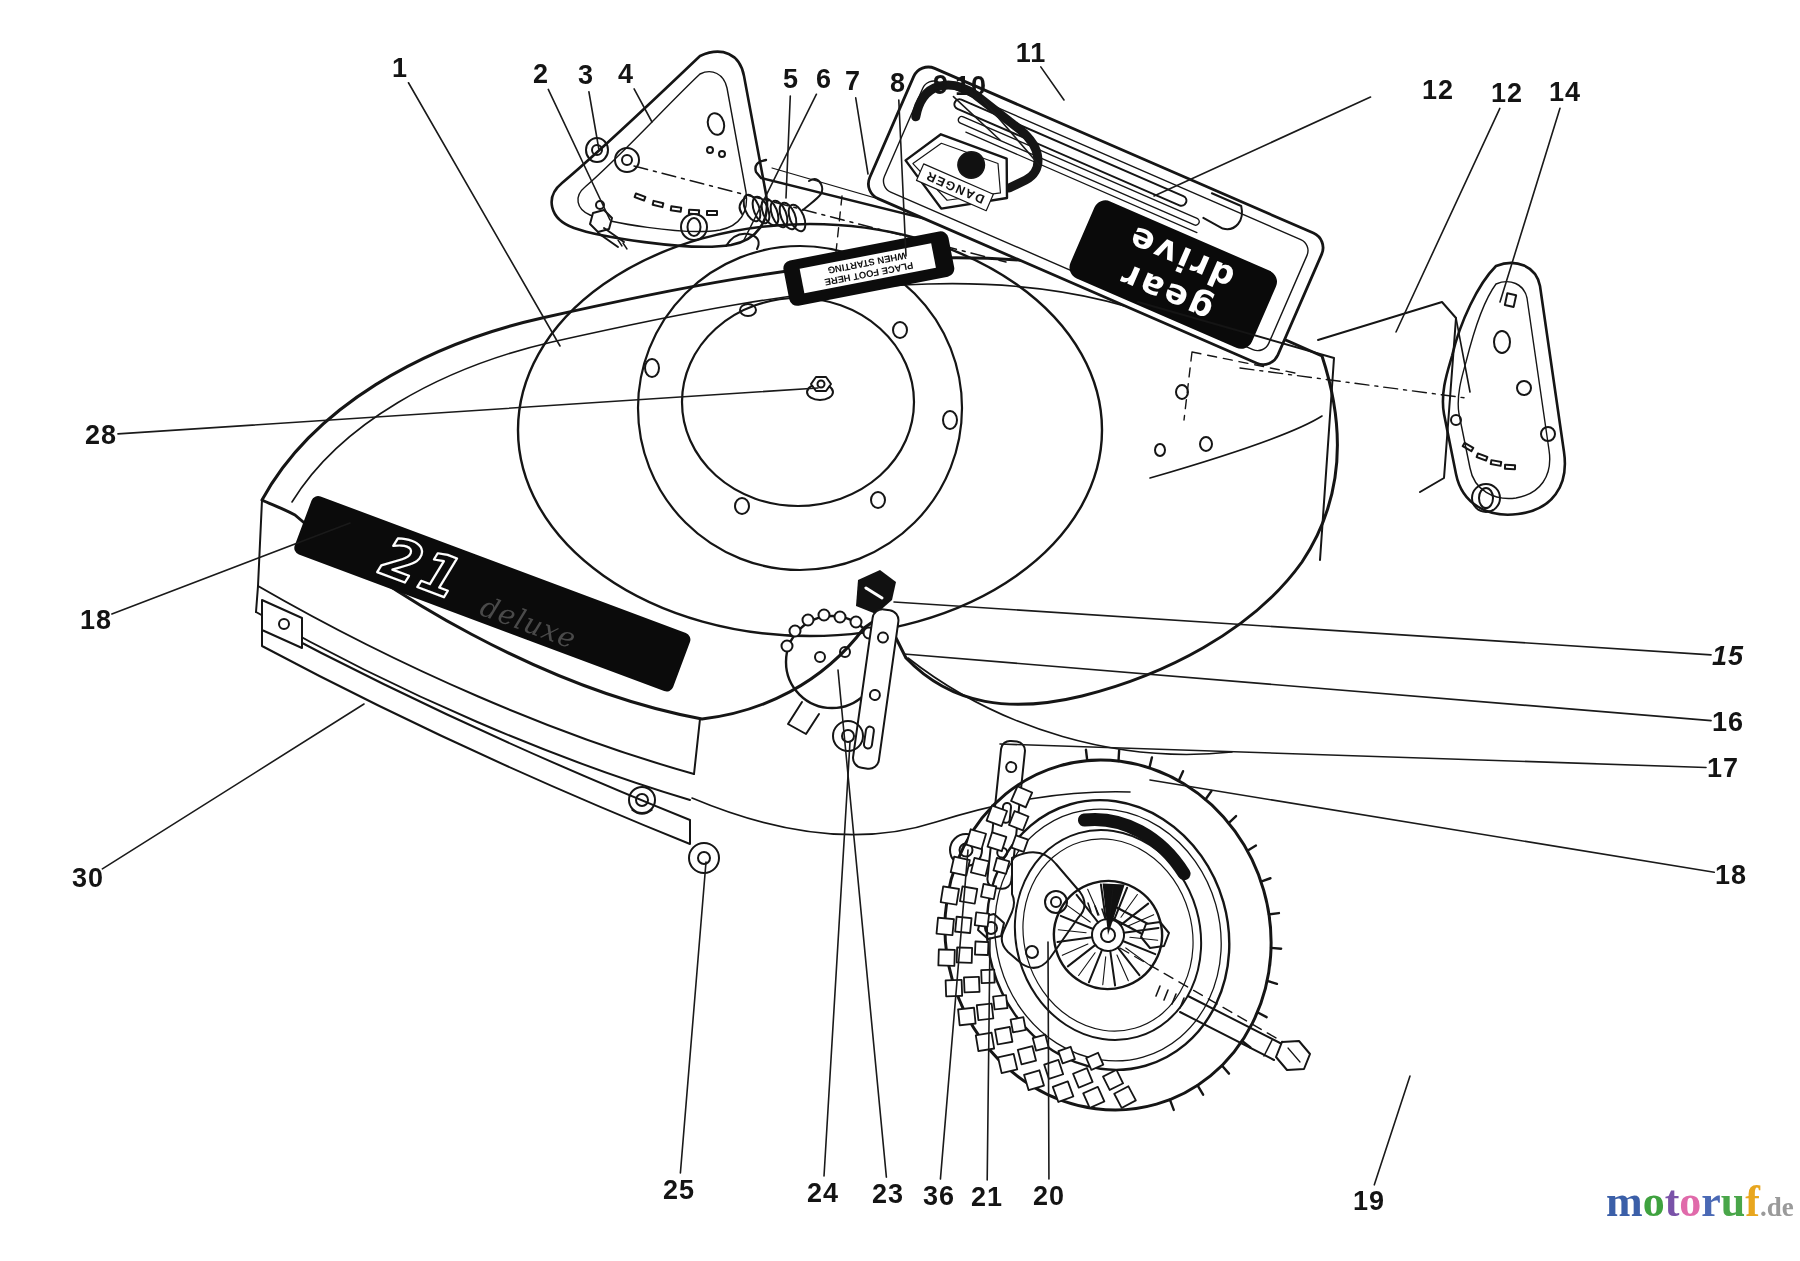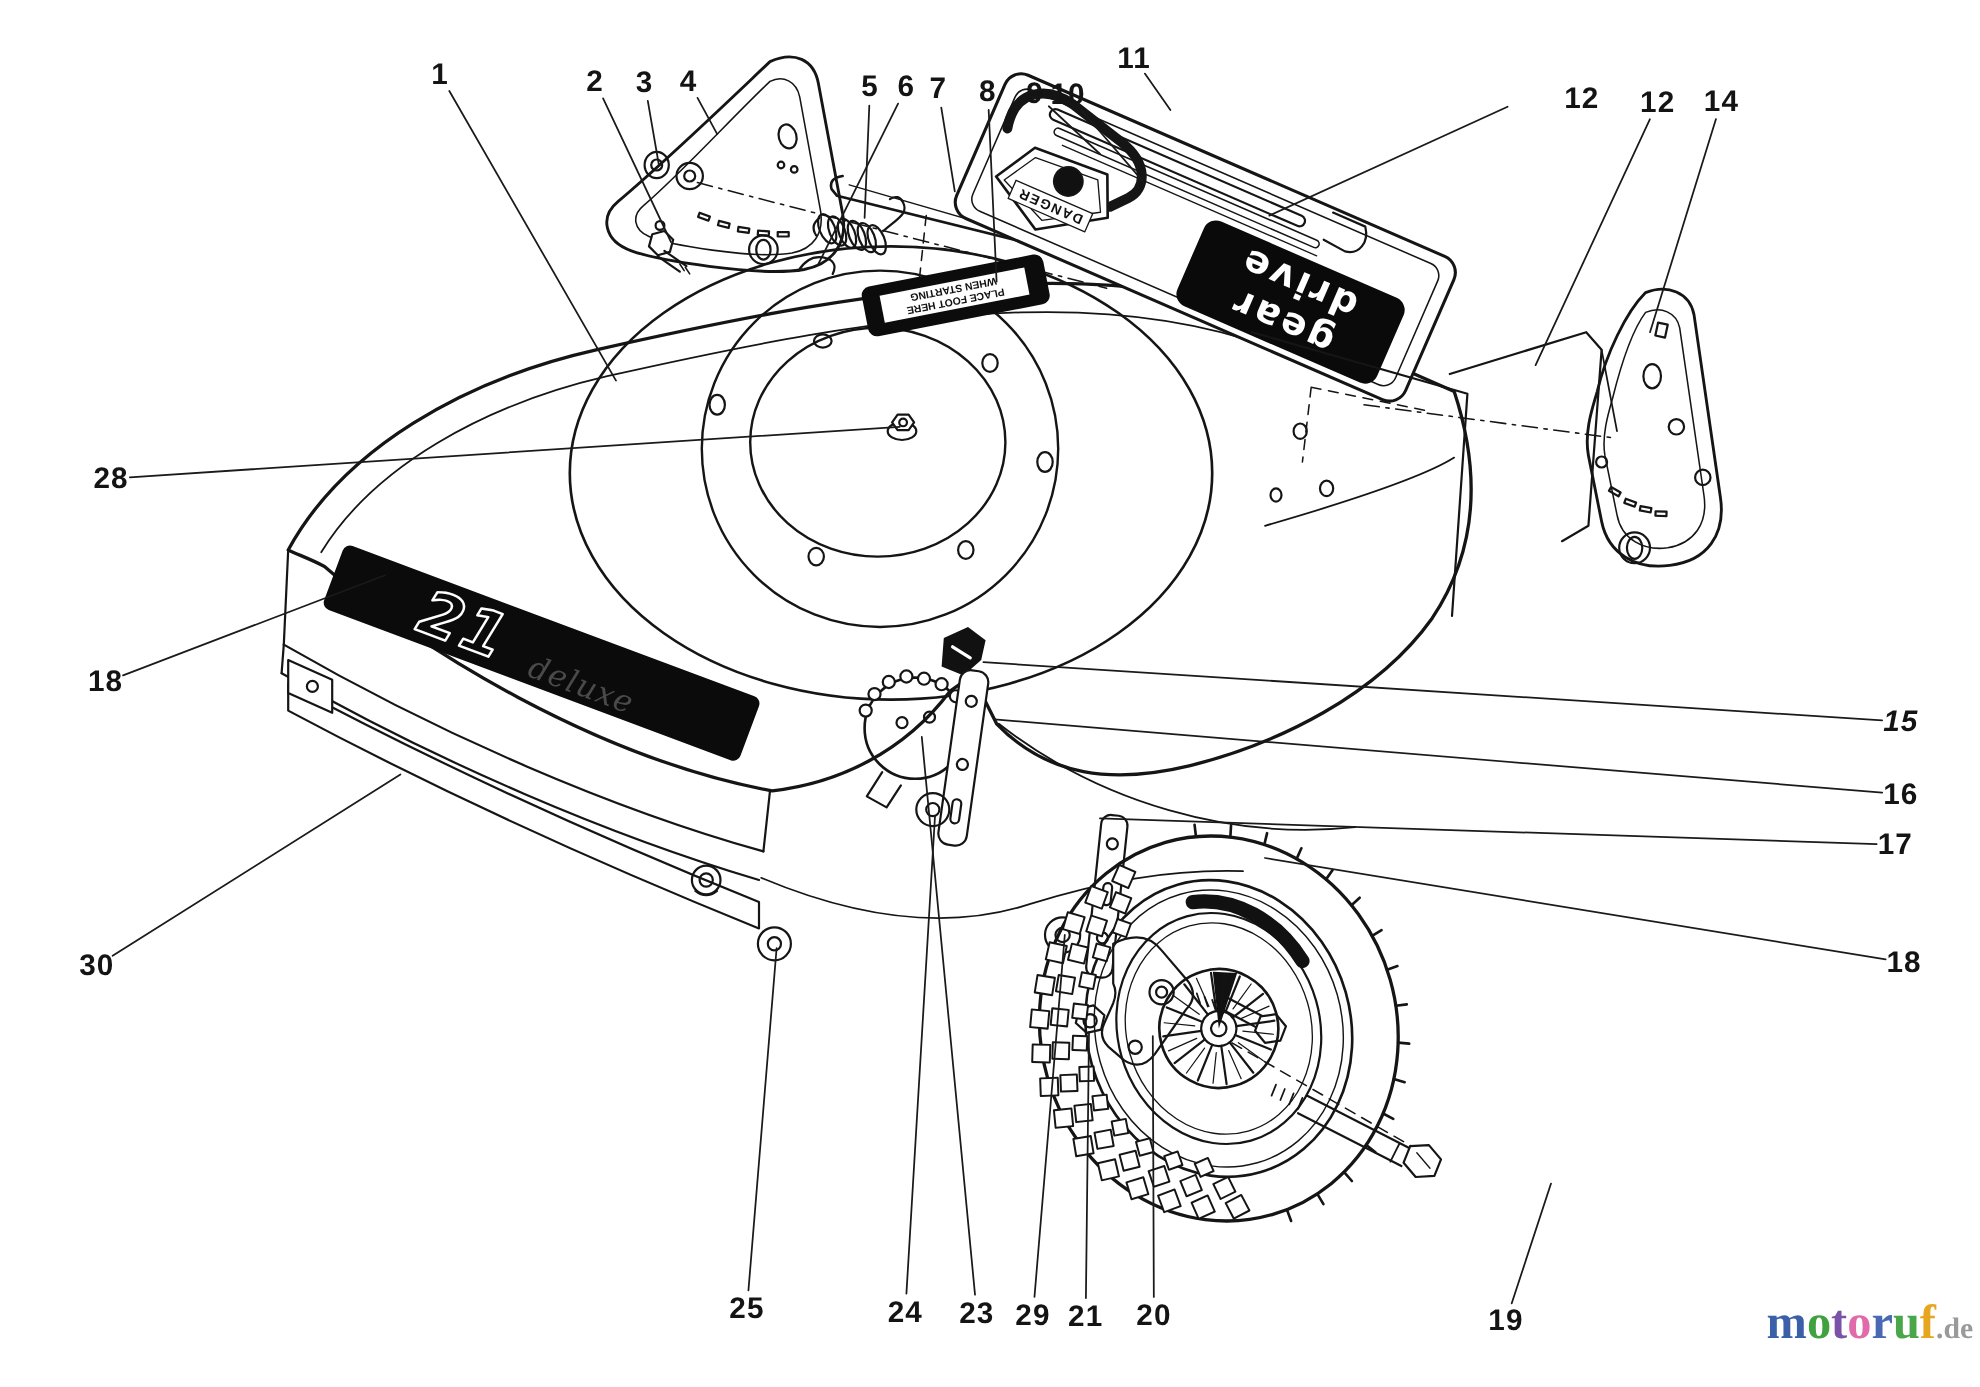--- a/index.html
+++ b/index.html
@@ -414,21 +414,21 @@
       <div class="callout" style="left: 1438px; top: 90px;">12</div>
       <div class="callout" style="left: 1507px; top: 93px;">12</div>
       <div class="callout" style="left: 1565px; top: 92px;">14</div>
       <div class="callout" style="left: 1728px; top: 656px; font-style: italic;">15</div>
       <div class="callout" style="left: 1728px; top: 722px;">16</div>
       <div class="callout" style="left: 1723px; top: 768px;">17</div>
       <div class="callout" style="left: 1731px; top: 875px;">18</div>
       <div class="callout" style="left: 1369px; top: 1201px;">19</div>
       <div class="callout" style="left: 1049px; top: 1196px;">20</div>
       <div class="callout" style="left: 987px; top: 1197px;">21</div>
-      <div class="callout" style="left: 939px; top: 1196px;">29</div>
+      <div class="callout" style="left: 939px; top: 1196px;">36</div>
       <div class="callout" style="left: 888px; top: 1194px;">23</div>
       <div class="callout" style="left: 823px; top: 1193px;">24</div>
       <div class="callout" style="left: 679px; top: 1190px;">25</div>
       <div class="callout" style="left: 88px; top: 878px;">30</div>
       <div class="callout" style="left: 96px; top: 620px;">18</div>
       <div class="callout" style="left: 101px; top: 435px; text-align: center;">28</div>
     </div>
 
 <div class="logo">
   <span id="logo-word"><span class="lt" style="color: rgb(59, 95, 168);">m</span><span class="lt" style="color: rgb(63, 162, 63);">o</span><span class="lt" style="color: rgb(122, 82, 168);">t</span><span class="lt" style="color: rgb(224, 106, 170);">o</span><span class="lt" style="color: rgb(74, 105, 181);">r</span><span class="lt" style="color: rgb(73, 166, 73);">u</span><span class="lt" style="color: rgb(232, 166, 30);">f</span></span><span id="logo-suffix" class="sfx" style="color: rgb(154, 154, 154);">.de</span>

